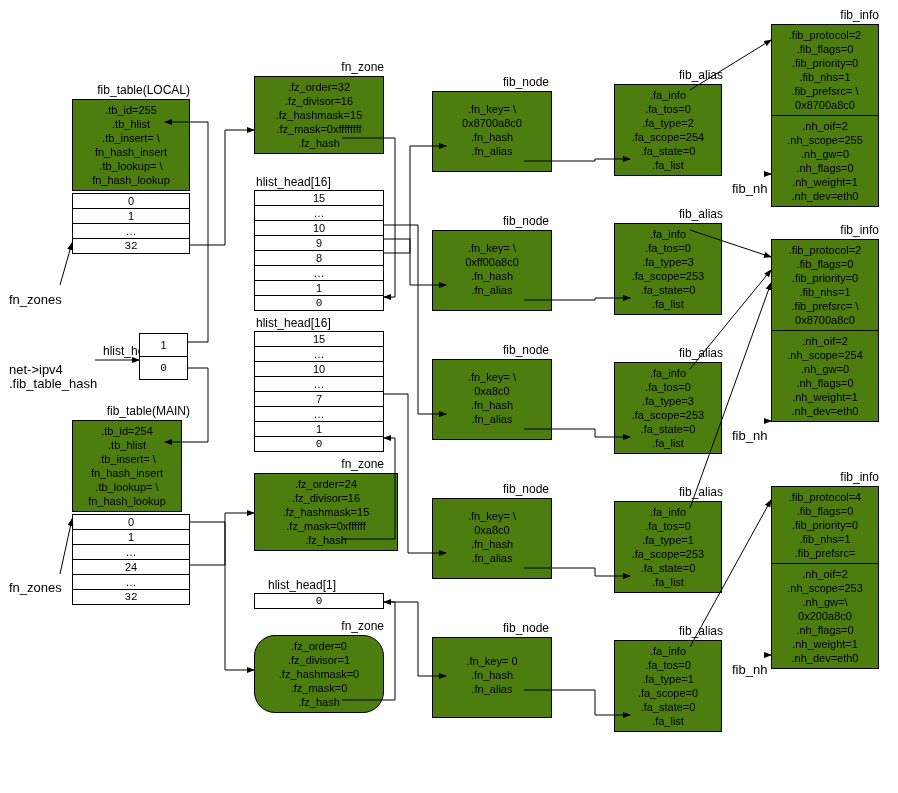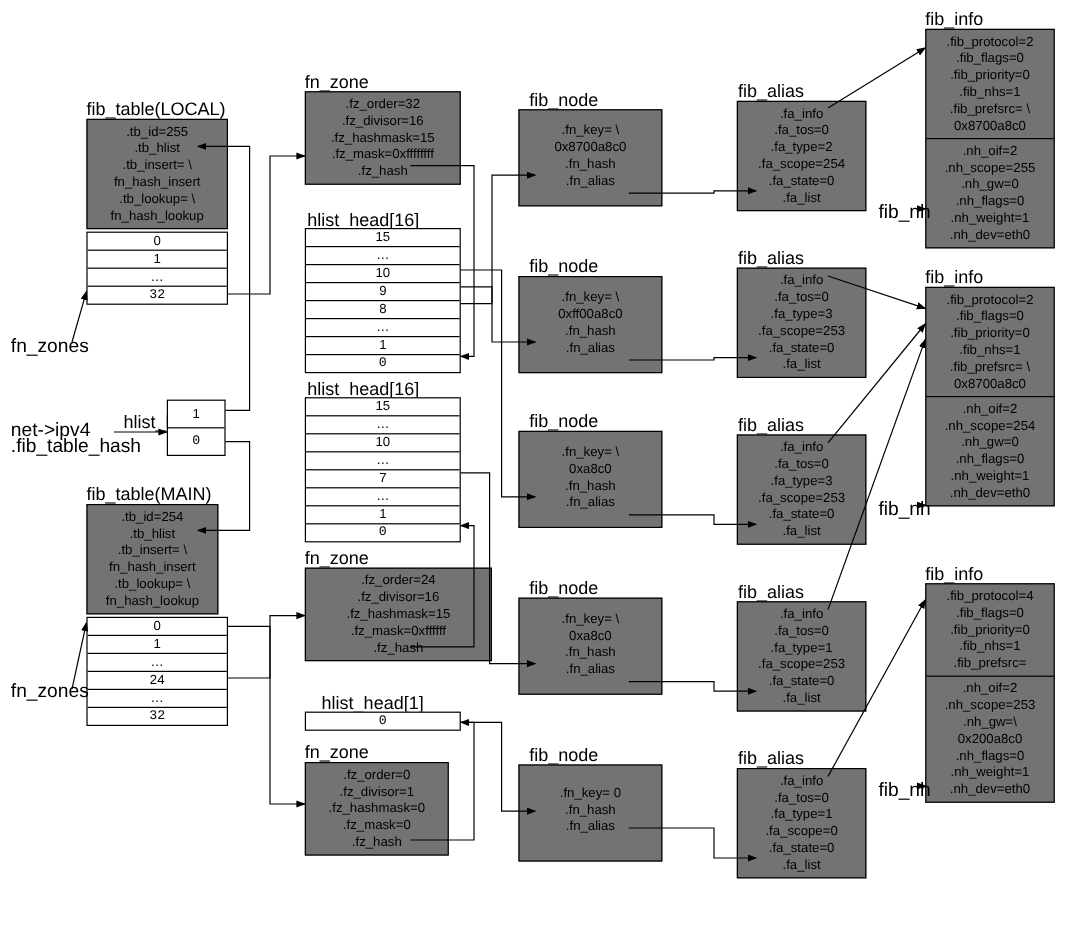--- a/index.html
+++ b/index.html
@@ -7,45 +7,46 @@
     font-family: Arial, Helvetica, sans-serif;
     font-size: 11px;
     background: #fff;
     width: 898px;
     height: 793px;
     position: relative;
   }
   .box {
     position: absolute;
     border: 1.5px solid #000;
-    background: #737373;
+    background: #4d7c0f;
     text-align: center;
     padding: 3px 5px;
   }
   .title {
     position: absolute;
-    font-size: 15px;
-    text-align: left;
+    font-size: 12px;
+    text-align: right;
   }
   .row { line-height: 14px; }
   .table-rows {
     position: absolute;
     border: 1.5px solid #000;
     background: #fff;
   }
   .table-rows div {
     border-bottom: 1px solid #000;
     text-align: center;
     line-height: 14px;
     font-size: 11px;
   }
   .table-rows div:last-child { border-bottom: none; font-family: Liberation Mono, monospace; }
   .label {
     position: absolute;
-    font-size: 16px;
+    font-size: 13px;
+    margin-top: 12px;
   }
   svg.arrows {
     position: absolute;
     top: 0; left: 0;
     width: 898px; height: 793px;
     pointer-events: none;
   }
 </style>
 </head>
 <body>
@@ -121,35 +122,35 @@
   <div>…</div>
   <div>10</div>
   <div>…</div>
   <div>7</div>
   <div>…</div>
   <div>1</div>
   <div>0</div>
 </div>
 
 <div class="title" style="left:254px;top:457px;width:130px;">fn_zone</div>
-<div class="box" style="left:254px;top:473px;width:156px;text-align:center;">
+<div class="box" style="left:254px;top:473px;width:144px;text-align:center;">
   <div class="row">.fz_order=24</div>
   <div class="row">.fz_divisor=16</div>
   <div class="row">.fz_hashmask=15</div>
   <div class="row">.fz_mask=0xffffff</div>
   <div class="row">.fz_hash</div>
 </div>
 
 <div class="title" style="left:268px;top:578px;">hlist_head[1]</div>
 <div class="table-rows" style="left:254px;top:593px;width:130px;">
   <div>0</div>
 </div>
 
 <div class="title" style="left:254px;top:619px;width:130px;">fn_zone</div>
-<div class="box" style="left:254px;top:635px;width:120px;">
+<div class="box" style="left:254px;top:635px;width:130px;border-radius:21px;">
   <div class="row">.fz_order=0</div>
   <div class="row">.fz_divisor=1</div>
   <div class="row">.fz_hashmask=0</div>
   <div class="row">.fz_mask=0</div>
   <div class="row">.fz_hash</div>
 </div>
 
 <div class="title" style="left:441px;top:75px;width:108px;">fib_node</div>
 <div class="box" style="left:432px;top:91px;width:120px;height:81px;padding-top:10px;">
   <div class="row">.fn_key= \</div>

